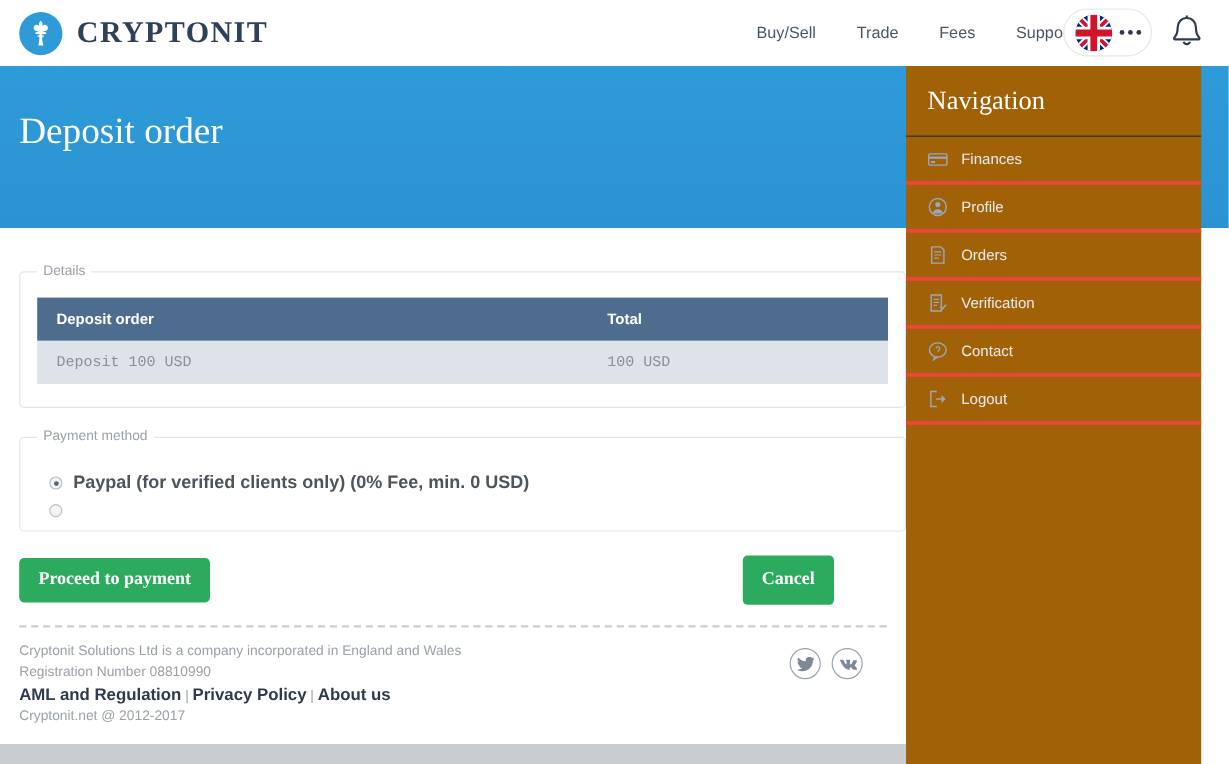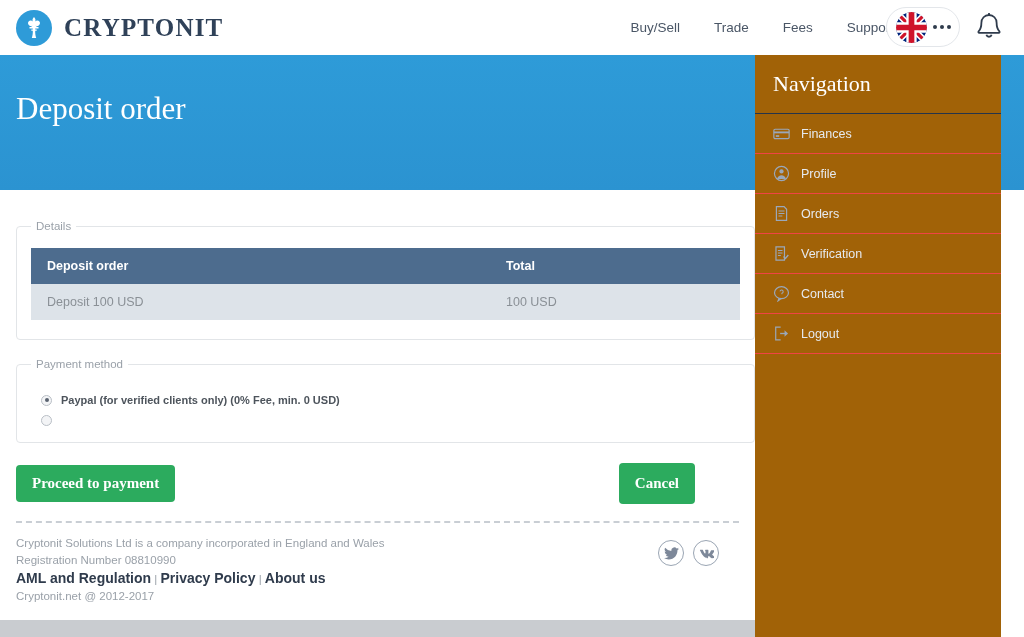--- a/index.html
+++ b/index.html
@@ -67,35 +67,36 @@
   .pay-panel { position: absolute; top: 168px; left: 0; width: 739px; height: 85px; }
 
   table.order { width: 100%; border-collapse: collapse; margin-top: 6px; }
   table.order th {
     background: #4d6c8e; color: #ffffff; font-size: 12.5px; font-weight: bold;
     text-align: left; padding: 11px 16px;
   }
   table.order td {
     background: #dde3e9; color: #8a9096; font-size: 12.5px;
     padding: 11px 16px;
+    font-family: Liberation Mono, monospace;
   }
   table.order th.col-total, table.order td.col-total { width: 250px; }
 
   .radio-row { display: flex; align-items: center; margin: 9px 0 0 10px; }
   .radio-row:first-of-type { margin-top: 14px; }
   .radio {
     width: 11px; height: 11px; border-radius: 50%;
     border: 1px solid #b9bfc6; background: #f3f4f6; flex: none;
     position: relative;
   }
   .radio.checked::after {
     content: ""; position: absolute; left: 2.5px; top: 2.5px;
     width: 4px; height: 4px; border-radius: 50%; background: #5a6270;
   }
-  .radio-label { margin-left: 9px; font-size: 11px; color: #4d545c; font-weight: bold; }
+  .radio-label { margin-left: 9px; font-size: 15px; color: #4d545c; font-weight: bold; }
 
   .actions { position: absolute; top: 275px; left: 16px; width: 723px; height: 42px; }
   .btn {
     border: none; border-radius: 4px; background: #2cab5e; color: #fff;
     font-family: "Liberation Serif", serif; font-weight: bold;
     cursor: pointer; font-size: 15px;
   }
   .btn-proceed { position: absolute; left: 0; top: 0; height: 37px; padding: 0 16px; }
   .btn-cancel  { position: absolute; right: 44px; top: -2px; height: 41px; padding: 0 16px; }
   .divider {
@@ -123,21 +124,21 @@
   .navpanel-header {
     height: 59px; display: flex; align-items: center; padding-left: 18px;
     border-bottom: 1px solid #25344a;
   }
   .navpanel-header h2 {
     font-family: "Liberation Serif", serif; font-weight: normal;
     font-size: 22px; color: #ffffff;
   }
   .navitem {
     height: 40px; display: flex; align-items: center; padding-left: 18px;
-    border-bottom: 1px solid #ef4444; cursor: pointer;
+    border-bottom: 3px solid #ef4444; cursor: pointer;
   }
   .navitem .ico { width: 17px; height: 17px; flex: none; display:block; margin-right: 11px; }
   .navitem .lbl { font-size: 12.5px; color: #e6eaef; }
 
   .bottom-strip {
     position: absolute; left: 0; top: 620px; width: 755px; height: 17px; background: #c9ccd0;
   }
 </style>
 </head>
 <body>

